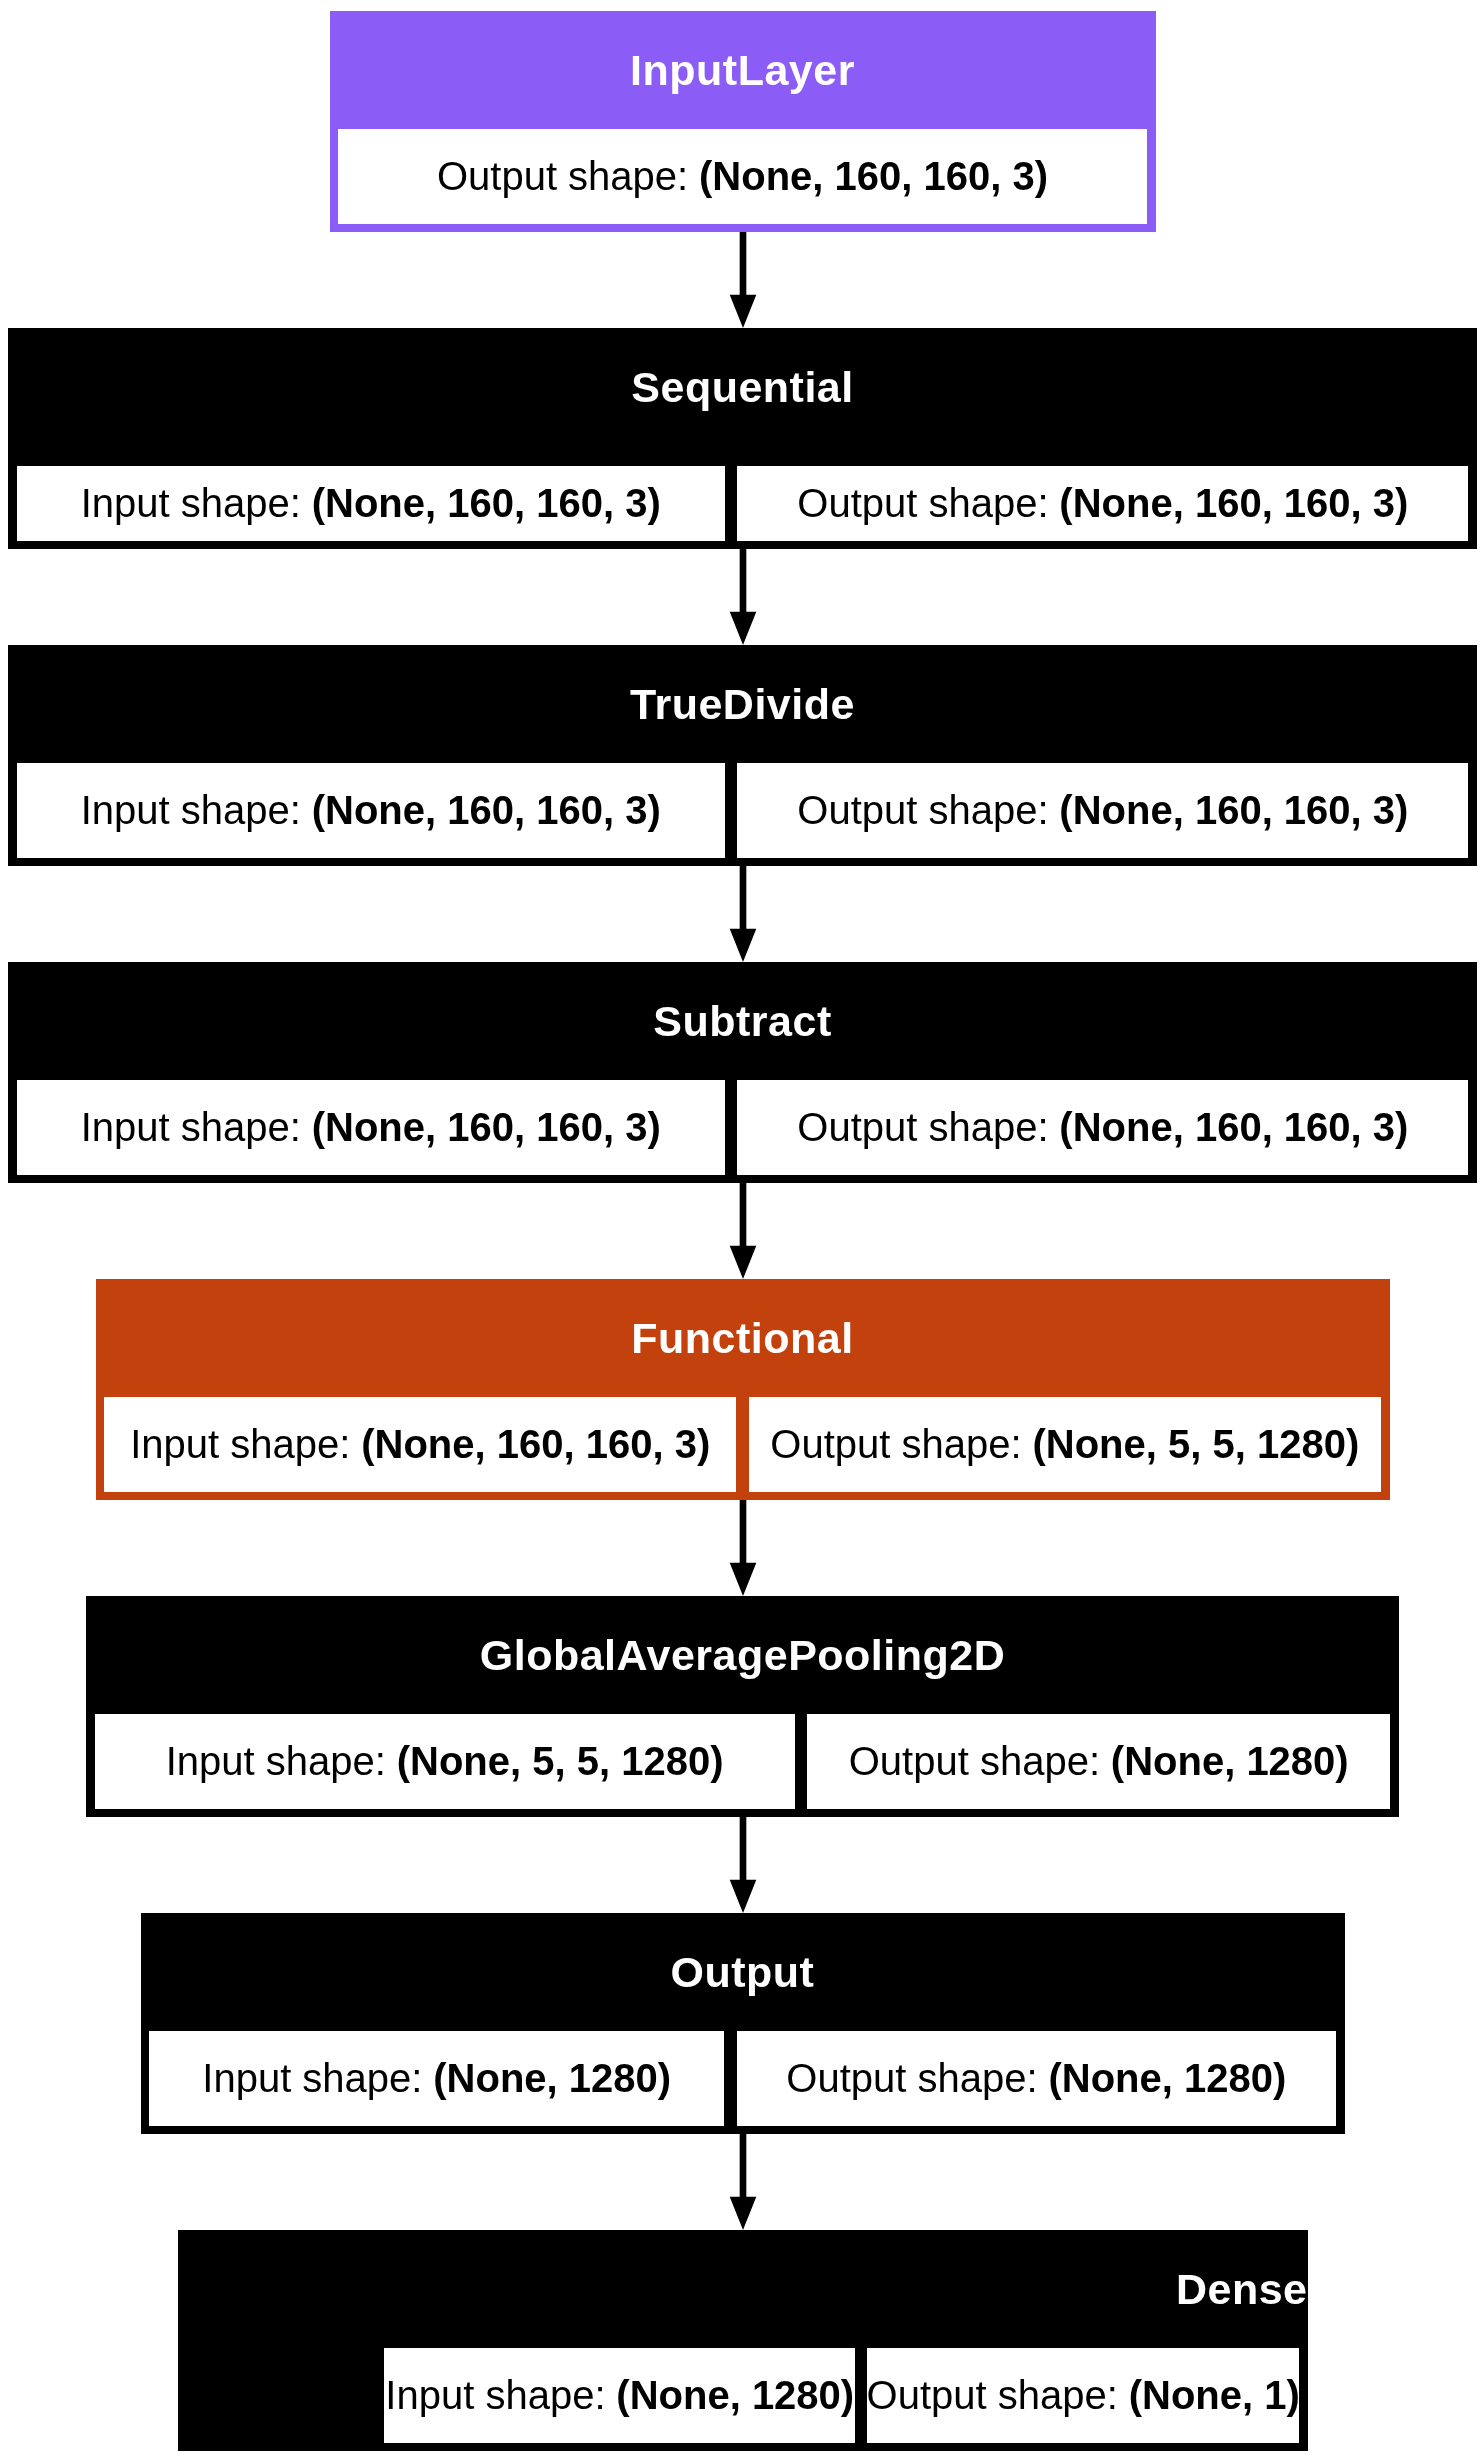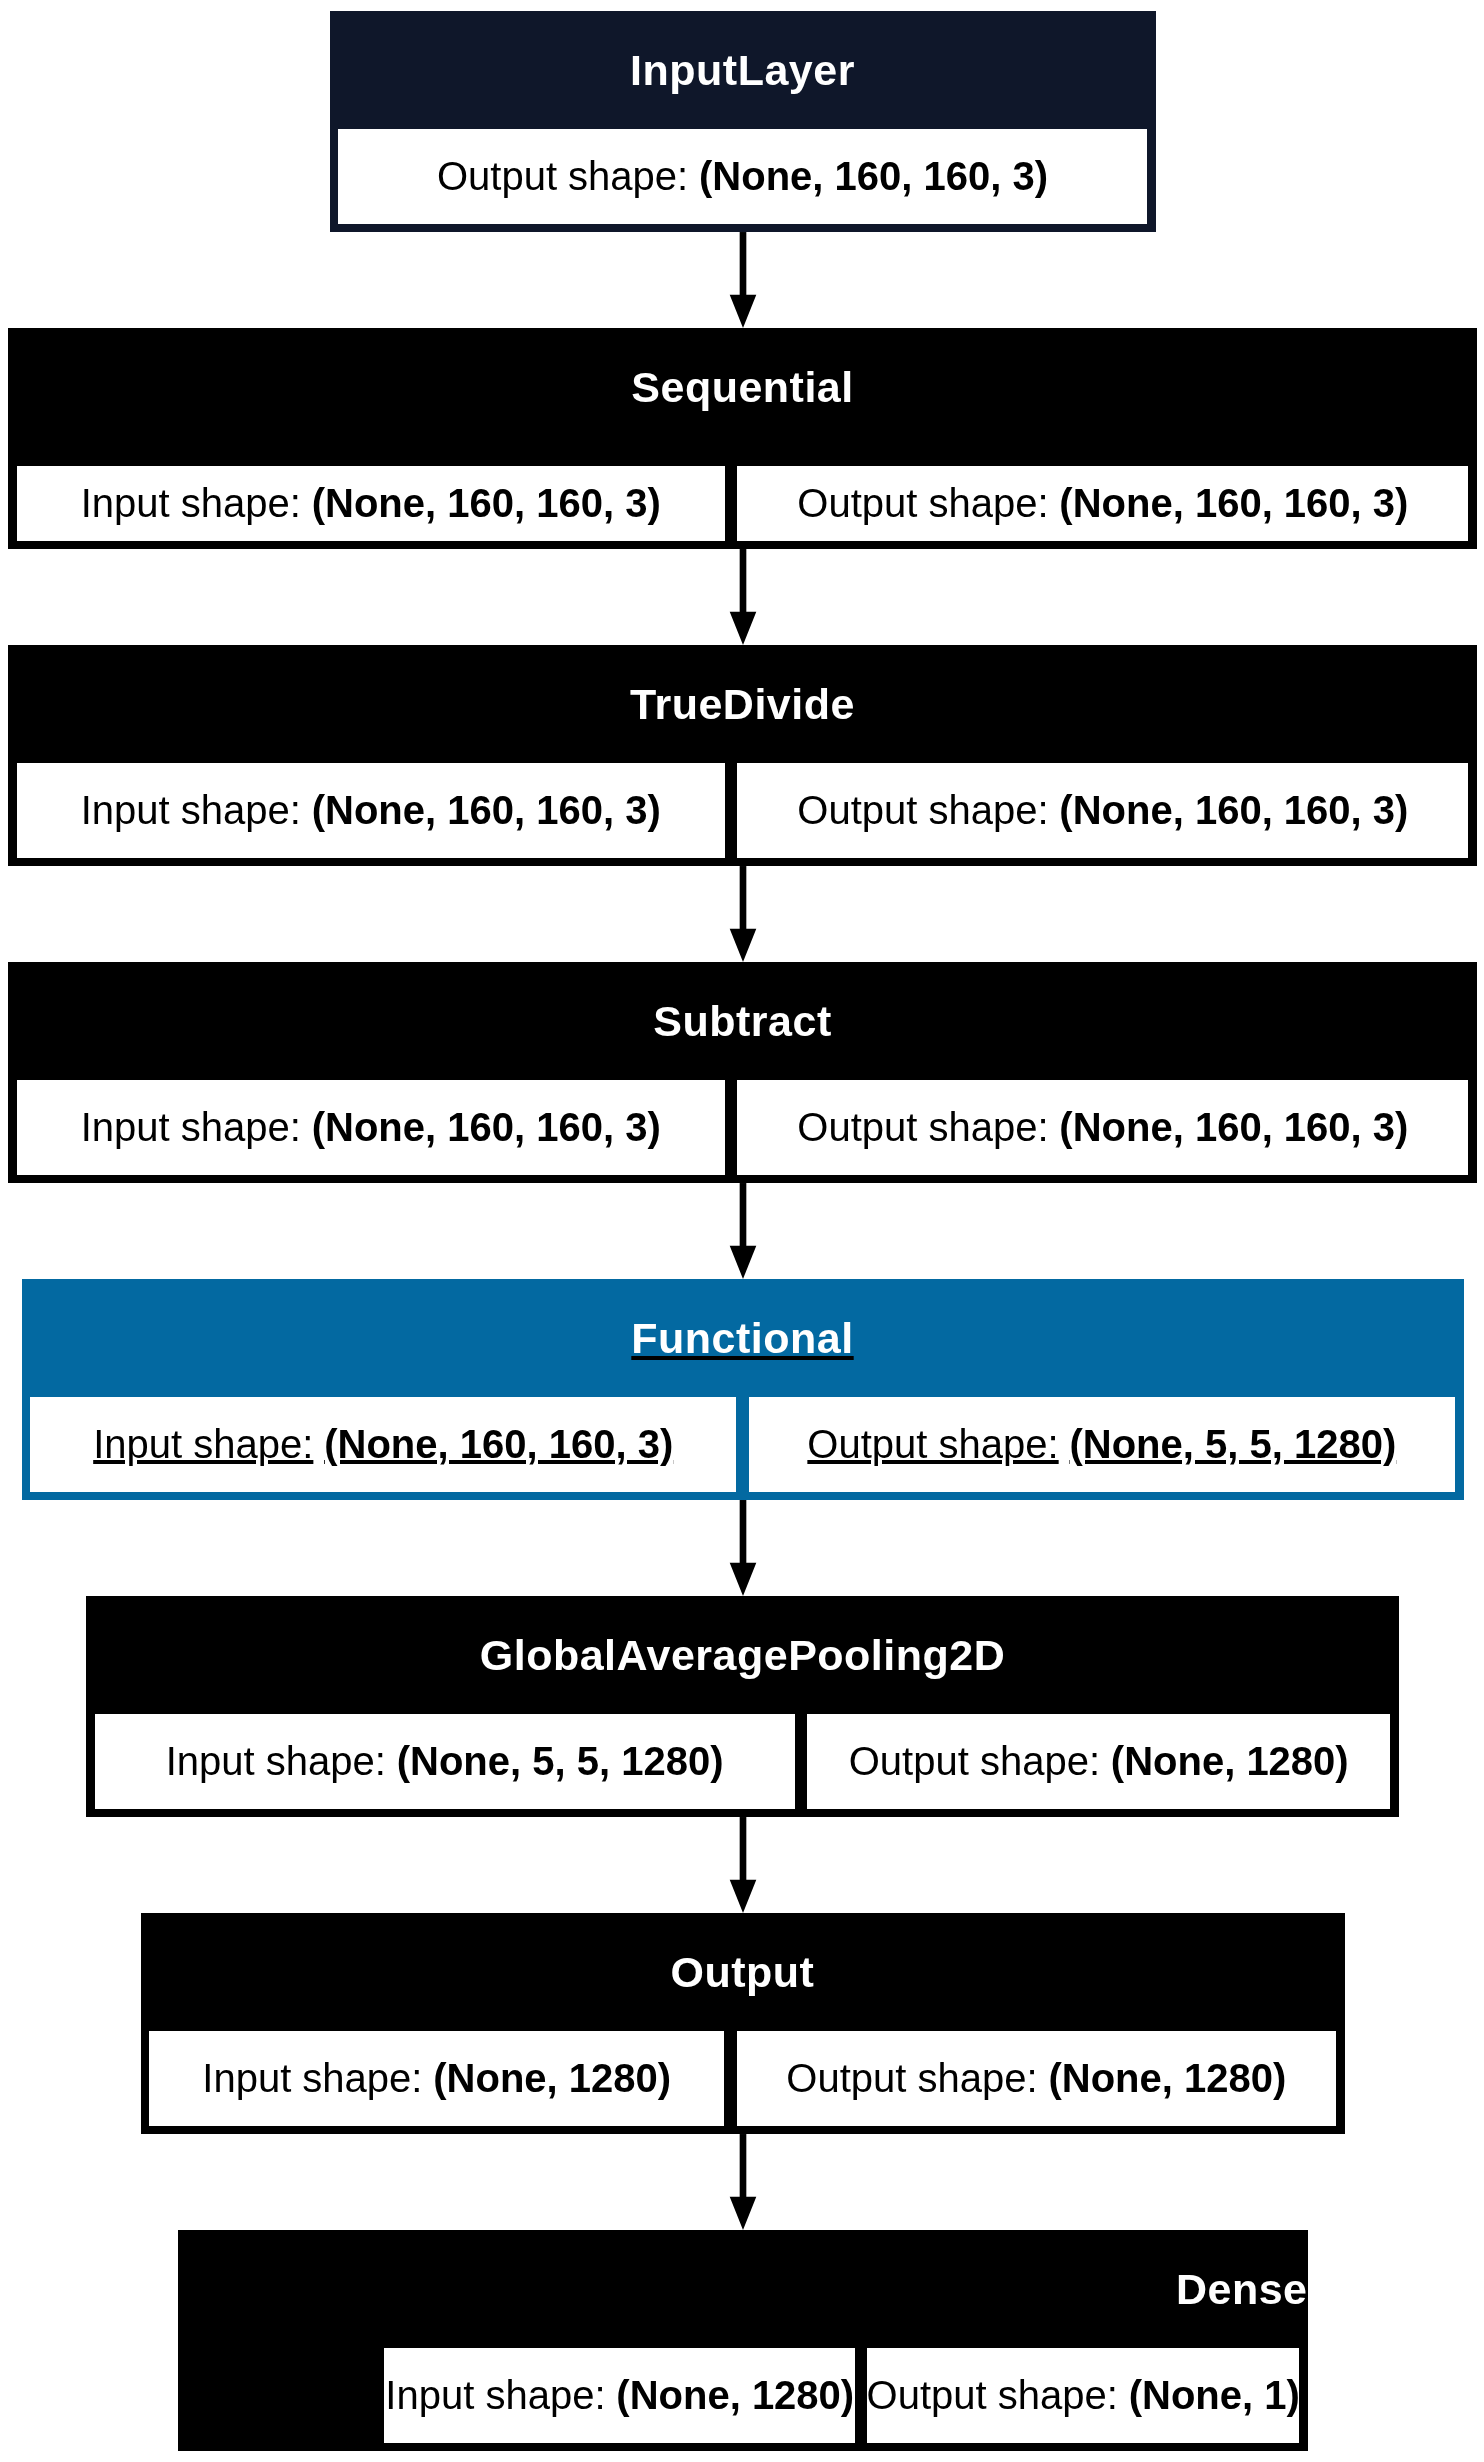--- a/index.html
+++ b/index.html
@@ -64,21 +64,21 @@
   }
   .flow-arrow {
     display: block;
     flex: 0 0 auto;
   }
 </style>
 </head>
 <body>
 
 <div class="stack" id="layer-stack">
-    <div class="layer-box" style="width: 826px; background: #0f172a;">
+    <div class="layer-box" style="width: 826px; background: #8b5cf6;">
       <div class="layer-title" style="color: rgb(255, 255, 255);">InputLayer</div>
       <div class="layer-body">
         <div class="shape-cell" style="background: rgb(255, 255, 255); color: rgb(0, 0, 0); flex-grow: 32;">
           <span class="shape-label">Output shape:</span>
           <span class="shape-value">(None, 160, 160, 3)</span>
         </div>
       </div>
     </div>
     <svg class="flow-arrow" width="38" height="96" viewBox="0 0 40 101">
       <rect x="16.5" y="0" width="7" height="72" fill="#000000"></rect>
@@ -128,21 +128,21 @@
         <div class="shape-cell" style="background: rgb(255, 255, 255); color: rgb(0, 0, 0); flex-grow: 32;">
           <span class="shape-label">Output shape:</span>
           <span class="shape-value">(None, 160, 160, 3)</span>
         </div>
       </div>
     </div>
     <svg class="flow-arrow" width="38" height="96" viewBox="0 0 40 101">
       <rect x="16.5" y="0" width="7" height="72" fill="#000000"></rect>
       <polygon points="6,66 34,66 20,101" fill="#000000"></polygon>
     </svg>
-    <div class="layer-box" style="width: 1442px; background: #0369a1; text-decoration: underline;">
+    <div class="layer-box" style="width: 1294px; background: #c2410c;">
       <div class="layer-title" style="color: rgb(255, 255, 255);">Functional</div>
       <div class="layer-body">
         <div class="shape-cell" style="background: rgb(255, 255, 255); color: rgb(0, 0, 0); flex-grow: 31;">
           <span class="shape-label">Input shape:</span>
           <span class="shape-value">(None, 160, 160, 3)</span>
         </div>
         <div class="shape-cell" style="background: rgb(255, 255, 255); color: rgb(0, 0, 0); flex-grow: 31;">
           <span class="shape-label">Output shape:</span>
           <span class="shape-value">(None, 5, 5, 1280)</span>
         </div>

